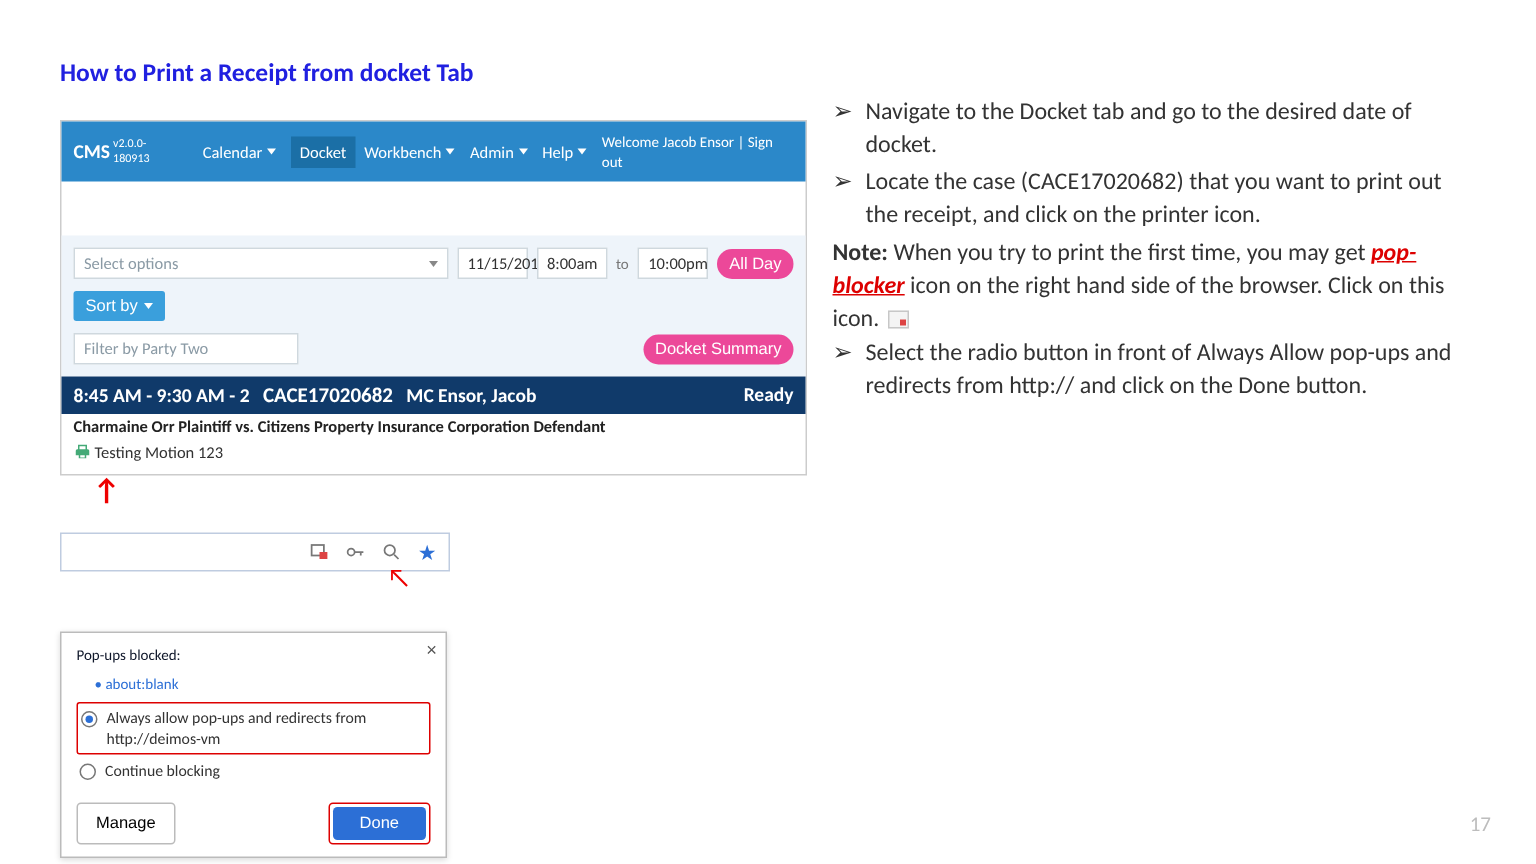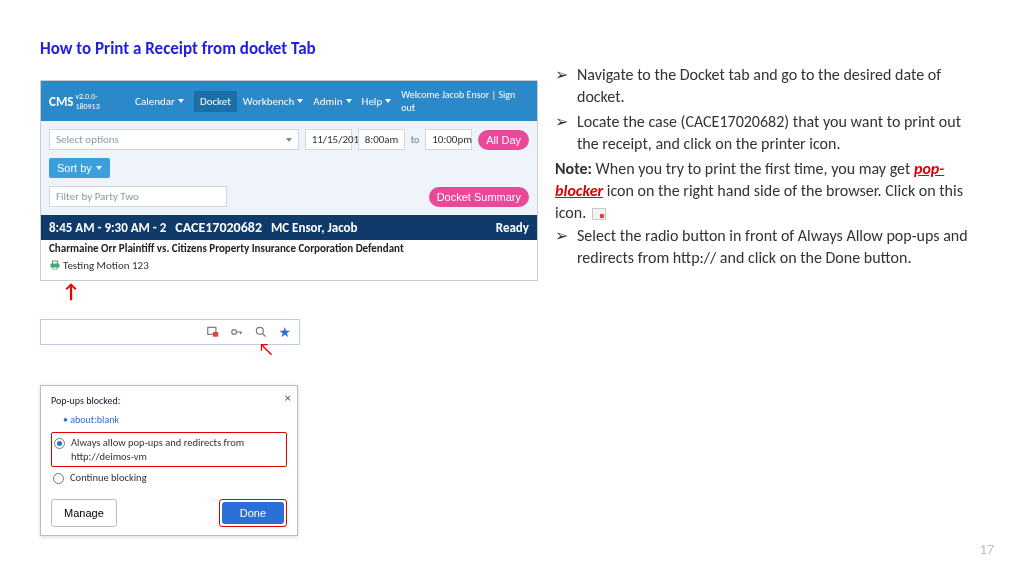--- a/index.html
+++ b/index.html
@@ -11,29 +11,29 @@
 
   
   .cms { border: 1px solid #ccc; background: #fff; }
   .cms-header { background: #2b88c9; color: #fff; display: flex; align-items: center; padding: 4px 8px; font-size: 11px; height: 40px; }
   .cms-logo { font-weight: bold; font-size: 13px; margin-right: 2px; }
   .cms-ver { font-size: 8px; margin-right: 14px; }
   .cms-nav-item { margin-right: 10px; cursor: pointer; display: inline-flex; align-items: center; }
   .cms-nav-item.active { background: #1b6fa6; padding: 4px 6px; margin: -4px 6px -4px 0; }
   .caret { width: 0; height: 0; border-left: 3px solid transparent; border-right: 3px solid transparent; border-top: 4px solid #fff; margin-left: 3px; }
   .cms-welcome { margin-left: auto; font-size: 10px; }
-  .cms-filters { background: #eef4fa; padding: 8px; display: flex; align-items: center; gap: 6px; }
+  .cms-filters { background: #eef4fa; padding: 8px; display: flex; align-items: center; gap: 6px; margin-top: 36px; }
   .sel-opt { flex: 1; background: #fff; border: 1px solid #cfd8de; padding: 3px 6px; font-size: 11px; color: #8a9aa5; display: flex; justify-content: space-between; align-items: center; }
   .date-in, .time-in { background: #fff; border: 1px solid #cfd8de; padding: 3px 6px; font-size: 11px; width: 47px; }
   .to-lbl { font-size: 10px; color: #777; }
   .btn-blue { background: #ec4899; color: #fff; border: none; padding: 4px 8px; font-size: 11px; border-radius: 10px; cursor: pointer; }
   .cms-row2 { background: #eef4fa; padding: 0 8px 8px; display: flex; align-items: center; }
   .sort-btn { background: #3a9fdc; color: #fff; border: none; padding: 4px 8px; font-size: 11px; border-radius: 2px; cursor: pointer; display: inline-flex; align-items: center; }
   .cms-row3 { background: #eef4fa; padding: 0 8px 8px; display: flex; justify-content: space-between; align-items: center; }
-  .filter-in { background: #fff; border: 1px solid #cfd8de; padding: 3px 6px; font-size: 11px; color: #8a9aa5; width: 178px; }
+  .filter-in { background: #fff; border: 1px solid #cfd8de; padding: 3px 6px; font-size: 11px; color: #8a9aa5; width: 150px; }
   .case-bar { background: #103a6a; color: #fff; padding: 4px 8px; display: flex; align-items: center; justify-content: space-between; font-size: 13px; font-weight: bold; }
   .case-num { margin: 0 3px; font-size: 14px; }
   .ready { font-weight: bold; }
   .parties { padding: 2px 8px; font-size: 11px; font-weight: bold; color: #222; }
   .motion-row { padding: 2px 8px 8px; display: flex; align-items: flex-start; gap: 2px; font-size: 11px; }
   .print-icon { width: 12px; height: 12px; display: inline-block; }
   .print-icon svg { width: 12px; height: 12px; }
   .arrow-up { color: #e00; font-size: 20px; font-weight: bold; position: relative; left: 22px; top: -2px; }
 
   

